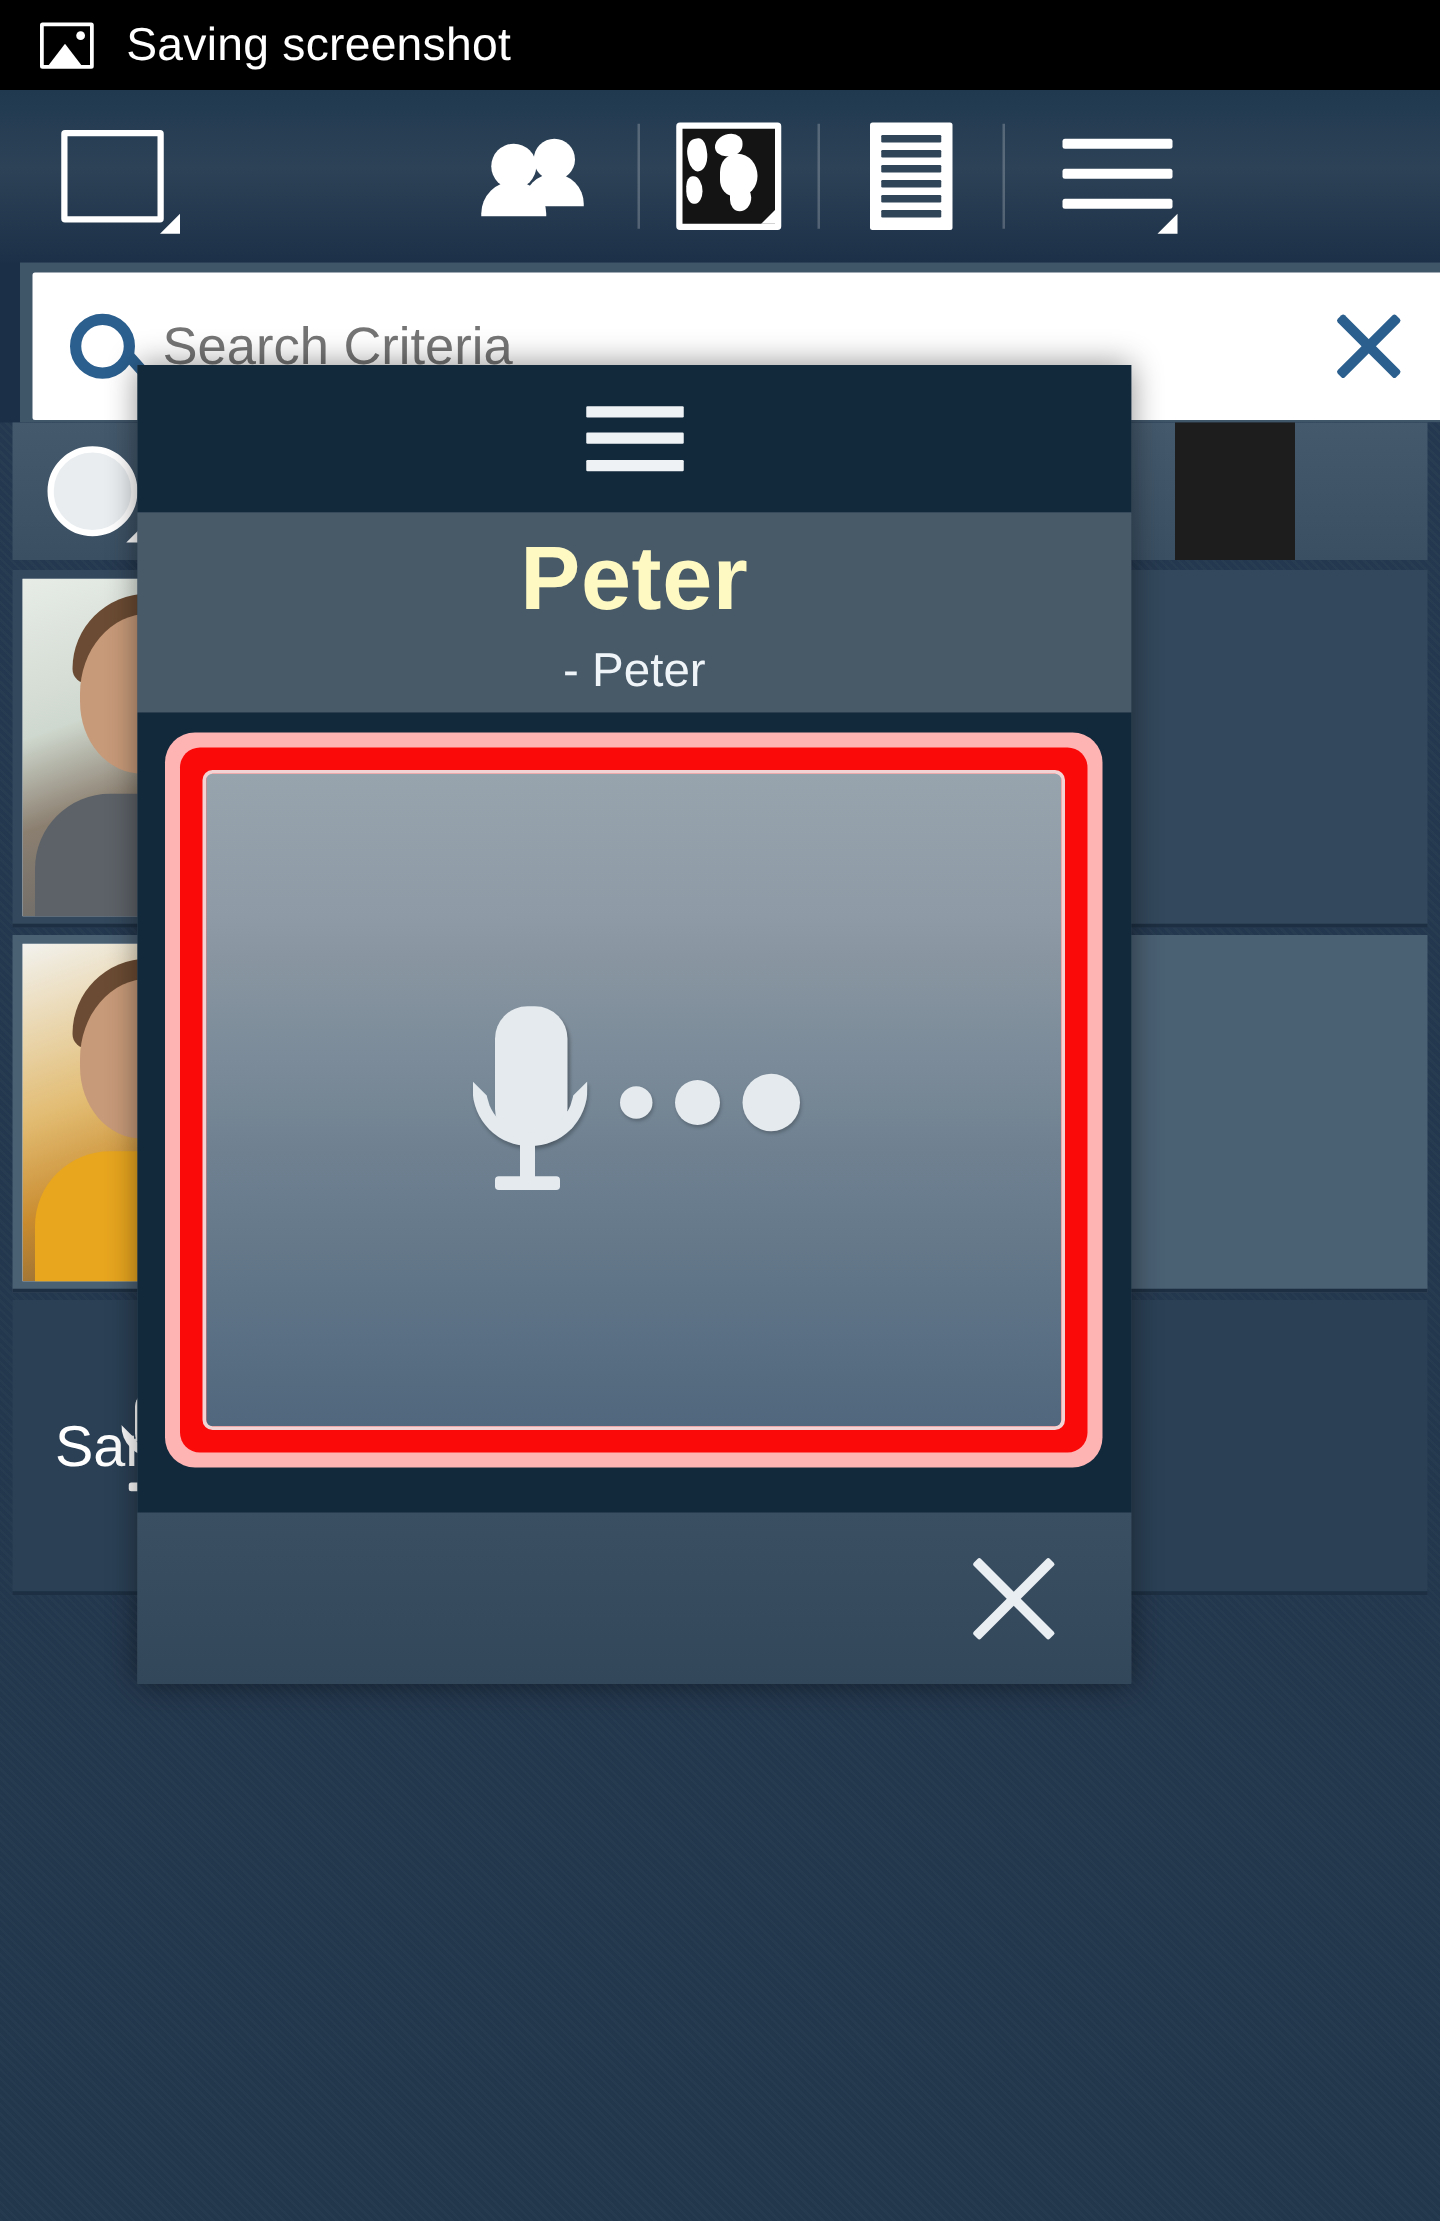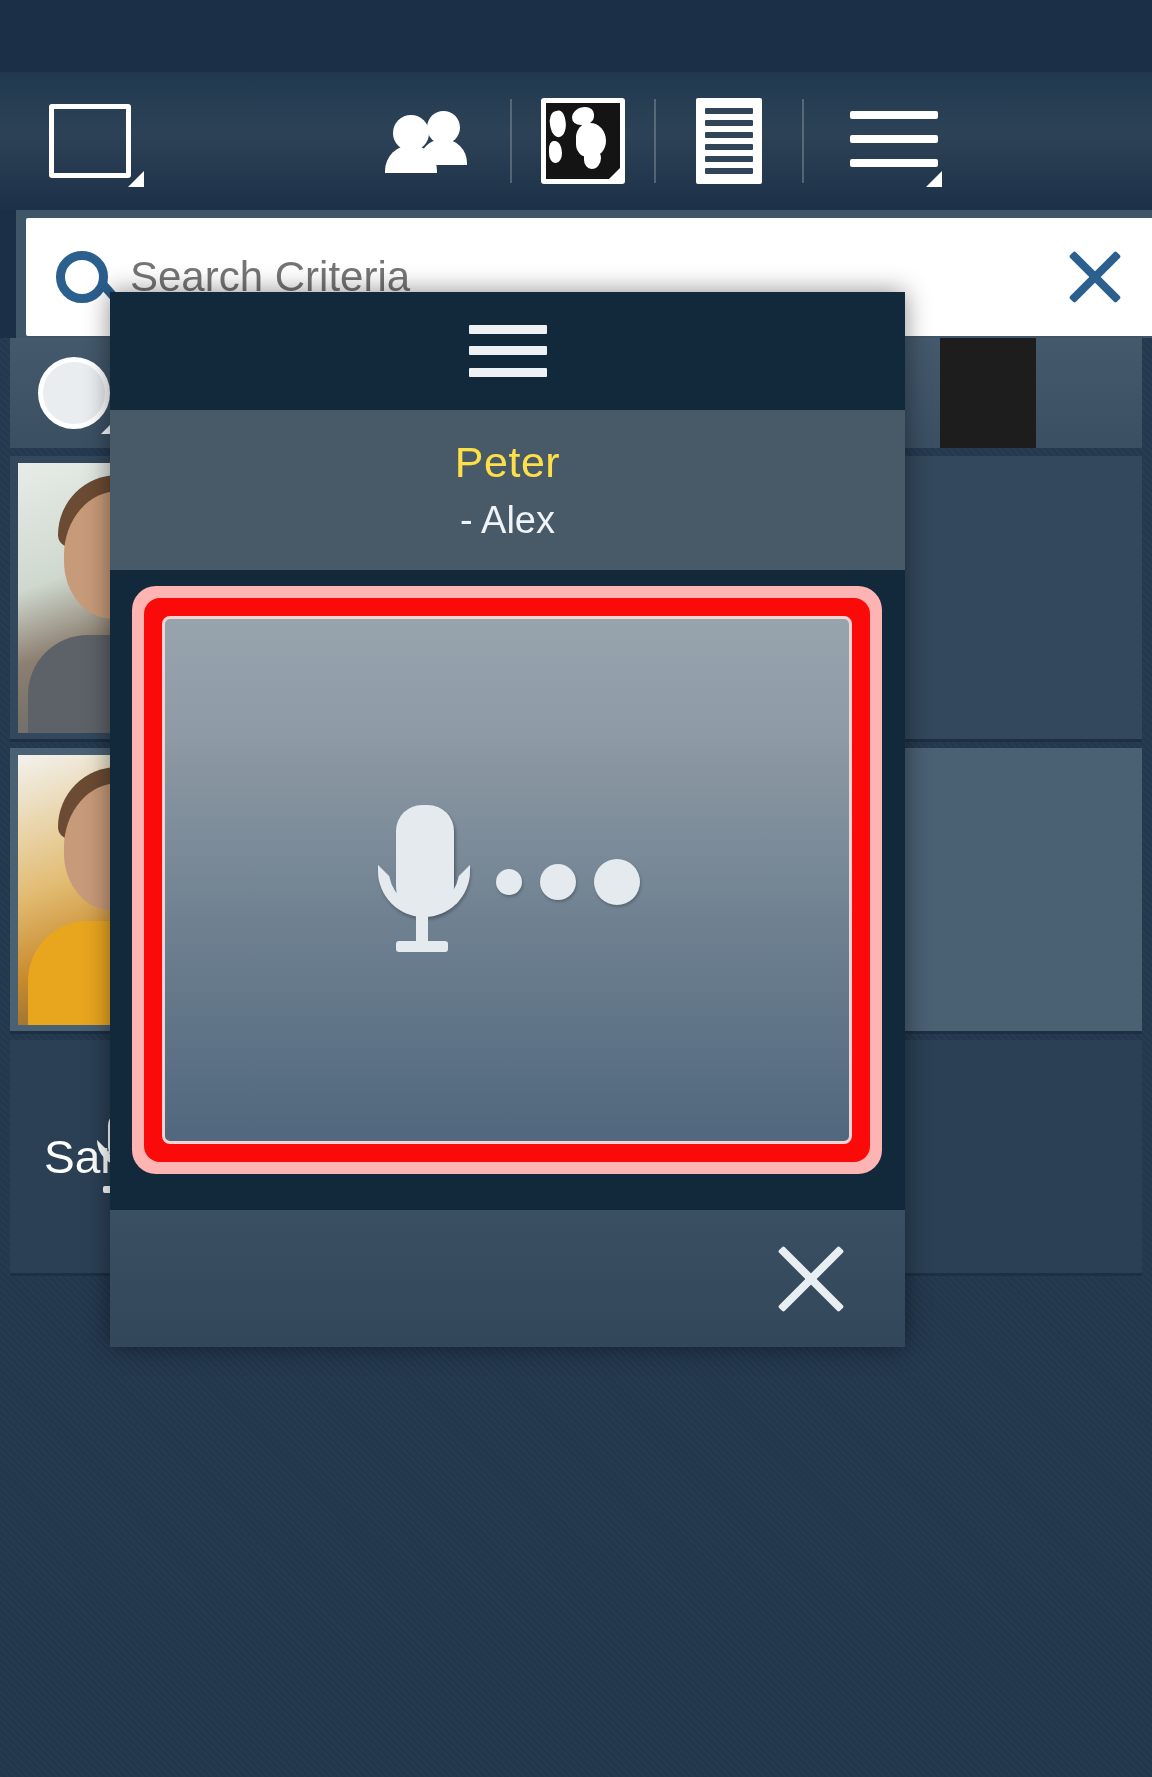--- a/index.html
+++ b/index.html
@@ -176,21 +176,21 @@
     height:118px; background:#12293b; display:flex; align-items:center; justify-content:center;
   }
   .dlg-ham { width:78px; height:52px; position:relative; }
   .dlg-ham i { position:absolute; left:0; width:78px; height:9px; background:#eef2f5; border-radius:1px; }
   .dlg-ham i:nth-child(1){ top:0; }
   .dlg-ham i:nth-child(2){ top:21px; }
   .dlg-ham i:nth-child(3){ top:43px; }
 
   .dlg-titleblock { height:160px; background:#485968; display:flex; flex-direction:column;
     align-items:center; justify-content:center; gap:12px; }
-  .dlg-title { color:#fde047; font-size:43px; font-weight:normal; letter-spacing:.5px; }
+  .dlg-title { color:#fef9c3; font-size:72px; font-weight:bold; letter-spacing:.5px; }
   .dlg-sub { color:#eef4f8; font-size:38px; }
 
   .dlg-body { position:relative; height:640px; background:#12293b; padding:22px 20px; }
   .rec-outer {
     position:absolute; left:22px; top:16px; width:750px; height:588px;
     border-radius:24px; background:#ffb4b4; padding:12px;
   }
   .rec-red {
     width:100%; height:100%; border-radius:16px; background:#fb0a0a; padding:18px;
   }
@@ -227,20 +227,24 @@
     background:#e9eef2; margin-left:-43px; margin-top:-4px; border-radius:2px;
   }
   .footer-x:before { transform:rotate(45deg); }
   .footer-x:after  { transform:rotate(-45deg); }
 </style>
 </head>
 <body>
 
 <div id="screen">
 
+  <div class="statusbar">
+    <div class="img-icon"></div>
+    <div class="label">Saving screenshot</div>
+  </div>
 
   <div class="toolbar">
     <div class="tb-item" style="width:180px;">
       <div class="sq-btn">
         <span class="corner-tri"></span>
       </div>
     </div>
     <div class="tb-item" style="width:180px;"></div>
     <div class="tb-item" style="width:150px;">
       <div class="people-icon">
@@ -346,21 +350,21 @@
     <div class="dlg-header">
       <div class="dlg-ham">
         <i></i>
           <i></i>
           <i></i>
       </div>
     </div>
 
     <div class="dlg-titleblock">
       <div class="dlg-title">Peter</div>
-      <div class="dlg-sub">- Alex</div>
+      <div class="dlg-sub">- Peter</div>
     </div>
 
     <div class="dlg-body">
       <div class="rec-outer">
         <div class="rec-red">
           <div class="rec-inner">
             <div class="big-mic">
               <span class="cap"></span>
                 <span class="arc"></span>
               <span class="stem"></span>

